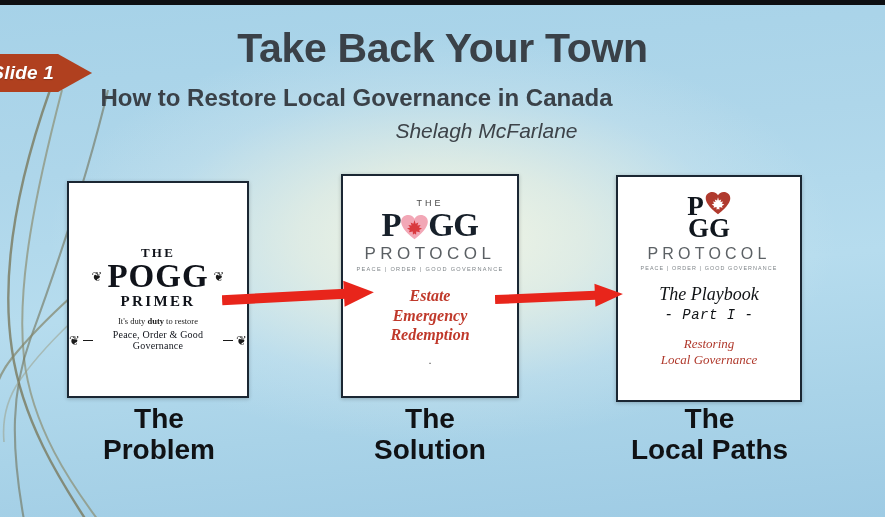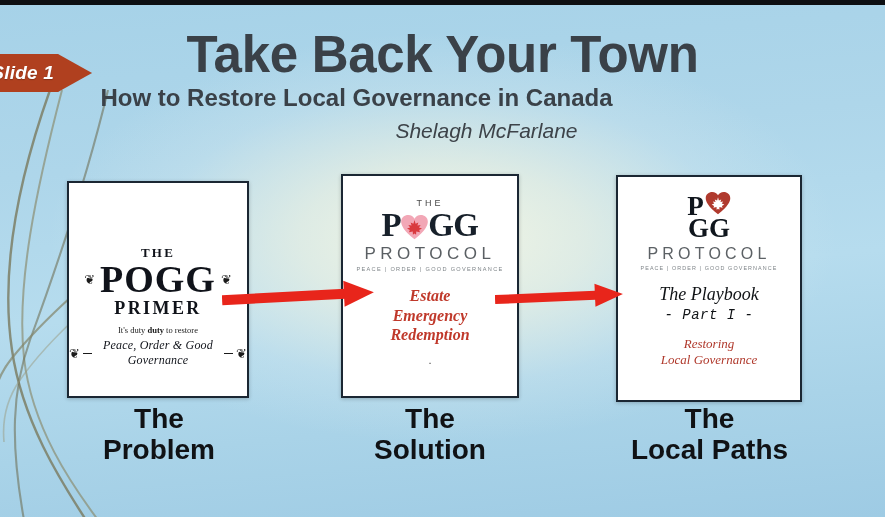--- a/index.html
+++ b/index.html
@@ -31,21 +31,21 @@
     box-shadow:0 1px 3px rgba(0,0,0,0.28);
   }
   .badge span{
     color:#ffffff;font-style:italic;font-weight:bold;font-size:19px;
     letter-spacing:0.2px;text-shadow:0 1px 1px rgba(0,0,0,0.25);
     white-space:nowrap;
   }
   
   .title{
     position:absolute;left:0;top:25px;width:885px;text-align:center;
-    font-size:51px;font-weight:bold;color:#3a4148;letter-spacing:-0.3px;
+    font-size:41px;font-weight:bold;color:#3a4148;letter-spacing:-0.3px;
   }
   .subtitle{
     position:absolute;left:0;top:84px;width:713px;text-align:center;
     font-size:24px;font-weight:bold;color:#3a4148;
   }
   .author{
     position:absolute;left:0;top:119px;width:885px;text-align:center;
     font-size:21px;font-style:italic;color:#3d4349;padding-left:44px;
   }
   
@@ -56,28 +56,28 @@
   }
   #card-1{left:67px;top:181px;width:182px;height:217px;}
   #card-2{left:341px;top:174px;width:178px;height:224px;}
   #card-3{left:616px;top:175px;width:186px;height:227px;}
 
   
   .c1-wrap{position:absolute;left:0;top:62px;width:100%;text-align:center;
            font-family:"Liberation Serif", serif;color:#10131a;}
   .c1-the{font-size:13px;letter-spacing:2.2px;font-weight:bold;}
   .c1-pogg-row{display:flex;align-items:center;justify-content:center;gap:5px;margin-top:-1px;}
-  .c1-pogg{font-size:38px;font-weight:bold;letter-spacing:1px;line-height:1;
+  .c1-pogg{font-size:33px;font-weight:bold;letter-spacing:1px;line-height:1;
            font-family:"Liberation Serif", serif;}
   .flourish{font-size:13px;color:#1b1b1b;line-height:1;}
-  .c1-primer{font-size:18px;letter-spacing:2.4px;font-weight:bold;margin-top:0px;}
+  .c1-primer{font-size:15px;letter-spacing:2.4px;font-weight:bold;margin-top:0px;}
   .c1-duty{font-size:8.5px;margin-top:6px;color:#1a1a1a;font-family:"Liberation Serif", serif;}
   .c1-duty b{font-weight:bold;}
   .c1-pog-row{display:flex;align-items:center;justify-content:center;gap:3px;margin-top:3px;}
-  .c1-pog{font-size:12px;letter-spacing:0.2px;font-style:italic;}
+  .c1-pog{font-size:10px;letter-spacing:0.2px;}
   .c1-rule{display:inline-block;width:12px;height:1px;background:#1a1a1a;vertical-align:middle;}
 
   
   .c2-inner{position:absolute;left:0;top:22px;width:100%;text-align:center;}
   .c2-the{font-size:9px;letter-spacing:3px;color:#4a4a4a;font-weight:normal;}
   .c2-logorow{display:flex;align-items:center;justify-content:center;gap:0px;margin-top:1px;}
   .c2-p,.c2-gg{font-size:33px;font-weight:bold;color:#17202a;line-height:1;
                font-family:"Liberation Serif", serif;letter-spacing:-0.5px;}
   .heart2{width:27px;height:25px;position:relative;margin:0 0px;top:2px;}
   .c2-protocol{font-size:17px;letter-spacing:4.5px;color:#5a5f63;margin-top:2px;}

